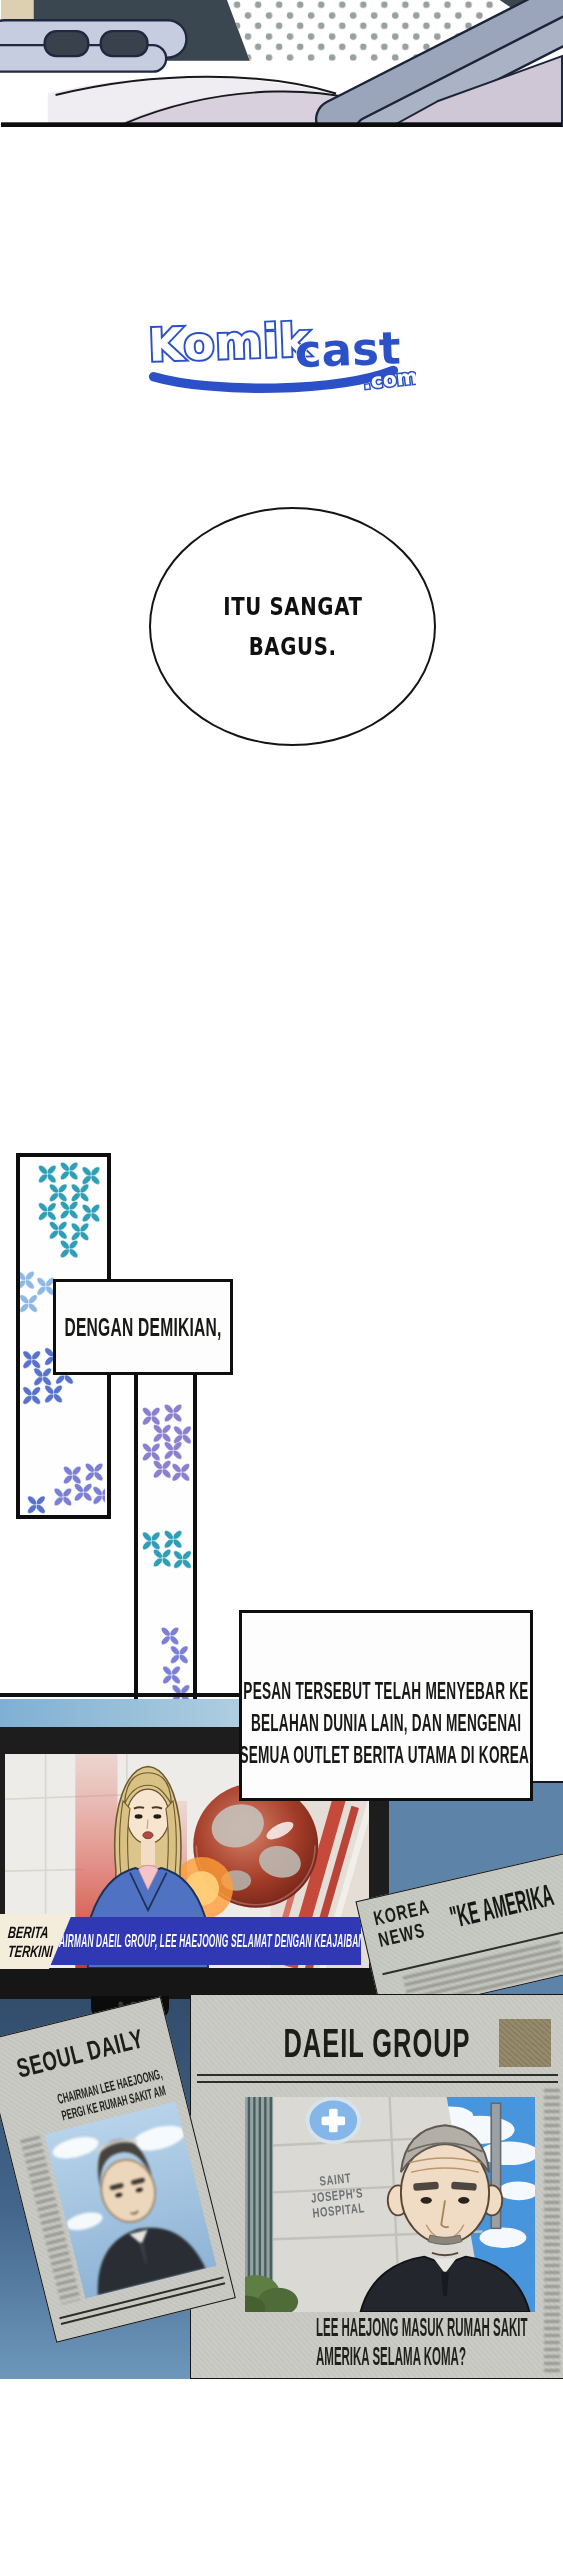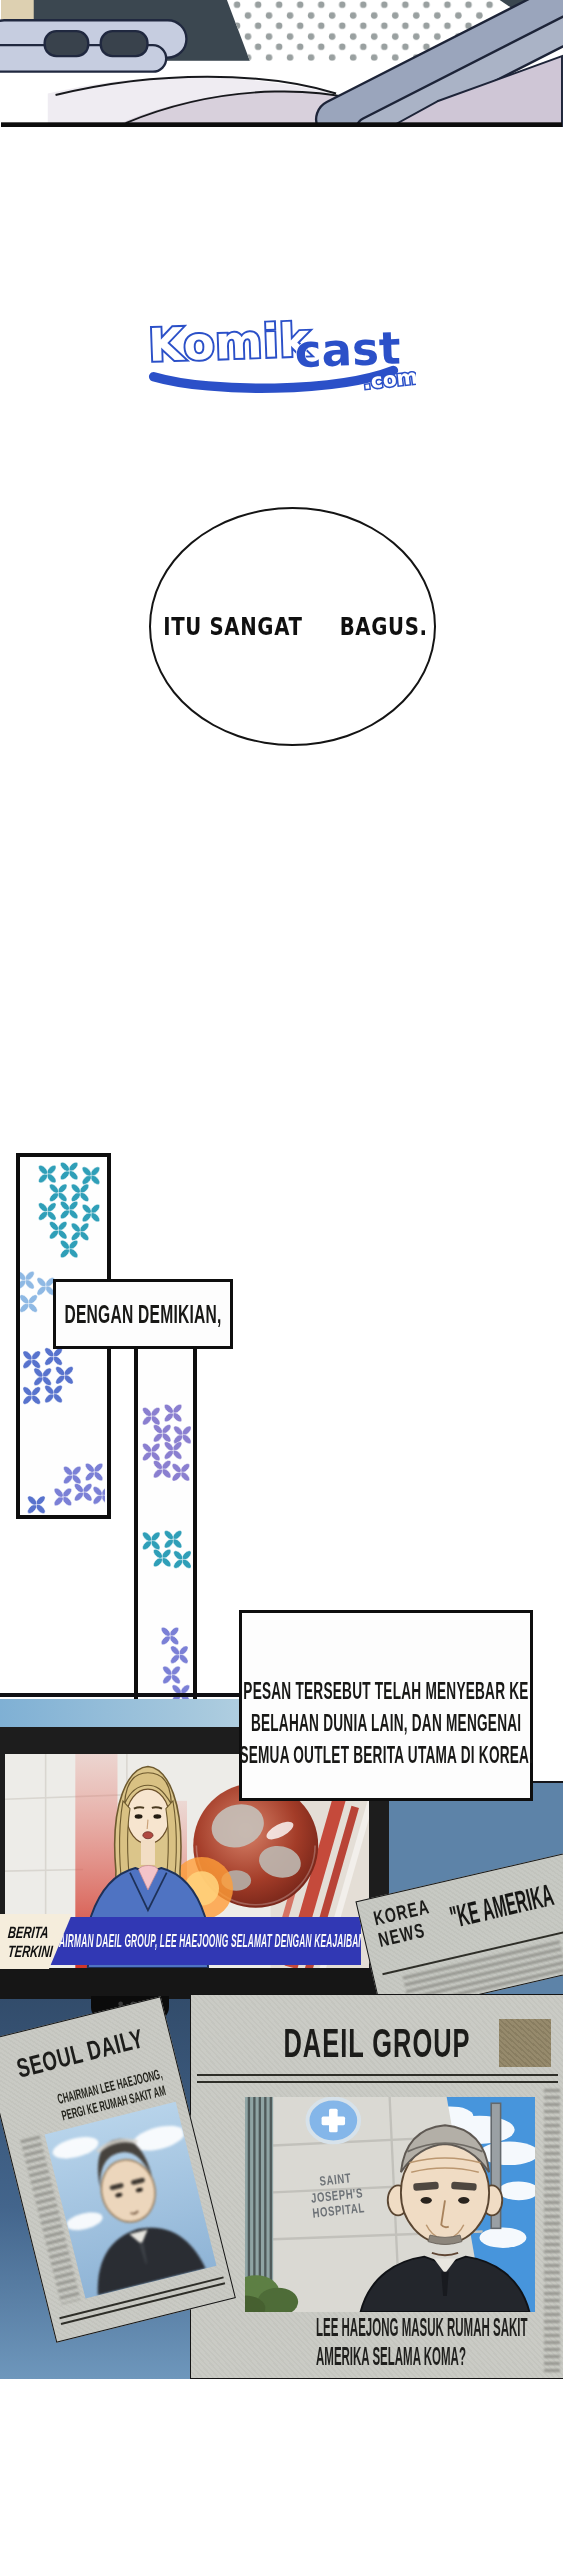--- a/index.html
+++ b/index.html
@@ -9,21 +9,21 @@
   
   .cbox{background:#fdfdfd;border:3.9px solid #0e0e0e;box-sizing:border-box;
         display:flex;flex-direction:column;justify-content:center;align-items:center;}
   .cline{display:block;white-space:nowrap;font-weight:700;color:#181816;
          transform:scaleX(.58);transform-origin:50% 50%;letter-spacing:0.4px;}
   
   .cnL{display:block;white-space:nowrap;font-weight:700;transform-origin:0 50%;}
   .cnC{display:block;white-space:nowrap;font-weight:700;transform-origin:50% 50%;}
   
   .bubble{border:2.3px solid #141414;border-radius:50%;background:#fff;
-          display:flex;flex-direction:row;justify-content:center;align-items:center;gap:12px;}
+          display:flex;flex-direction:column;justify-content:center;align-items:center;gap:12px;}
   .btxt{font-family:"DejaVu Sans",sans-serif;font-weight:700;font-size:24px;
         letter-spacing:0.8px;color:#101010;transform:scaleX(.82);white-space:nowrap;}
   
   .curtain{background:#fefefe;border:4.7px solid #0d0d0d;box-sizing:border-box;overflow:hidden;}
   
   .tvband{background:linear-gradient(90deg,#7fb0d4 0%,#a9cade 55%,#d6e7ef 100%);}
   .bezel{background:#1d1d1d;}
   .stand{background:#0b0b0b;border-radius:0 0 14px 14px;}
   .tickerlabel{background:#f5eddc;clip-path:polygon(0 0,100% 0,68% 100%,0 100%);
                display:flex;flex-direction:column;justify-content:center;padding-left:7.8px;box-sizing:border-box;}
@@ -173,21 +173,21 @@
       </g>
       <g fill="#7b80d6">
         <use href="#flw" x="26" y="360" width="30" height="30"></use>
           <use href="#flw" x="38" y="384" width="30" height="30"></use>
         <use href="#flw" x="28" y="410" width="30" height="30"></use>
           <use href="#flw" x="40" y="434" width="30" height="30"></use>
       </g>
     </svg>
   </div>
 
-  <div class="abs cbox" style="left:53px;top:1279px;width:180px;height:70px;z-index:3;">
+  <div class="abs cbox" style="left:53px;top:1279px;width:180px;height:96px;z-index:3;">
     <span class="cline" style="font-size:26px;transform:scaleX(.6);">DENGAN DEMIKIAN,</span>
   </div>
 
   <div class="abs cbox" style="left:239px;top:1610px;width:294px;height:191px;z-index:6;padding-top:35px;">
     <span class="cline" style="font-size:23.5px;line-height:32px;">PESAN TERSEBUT TELAH MENYEBAR KE</span>
     <span class="cline" style="font-size:23.5px;line-height:32px;">BELAHAN DUNIA LAIN, DAN MENGENAI</span>
     <span class="cline" style="font-size:23.5px;line-height:32px;">SEMUA OUTLET BERITA UTAMA DI KOREA.</span>
   </div>
 
   <div class="abs" style="left:0;top:1693px;width:389px;height:329px;z-index:2;">

